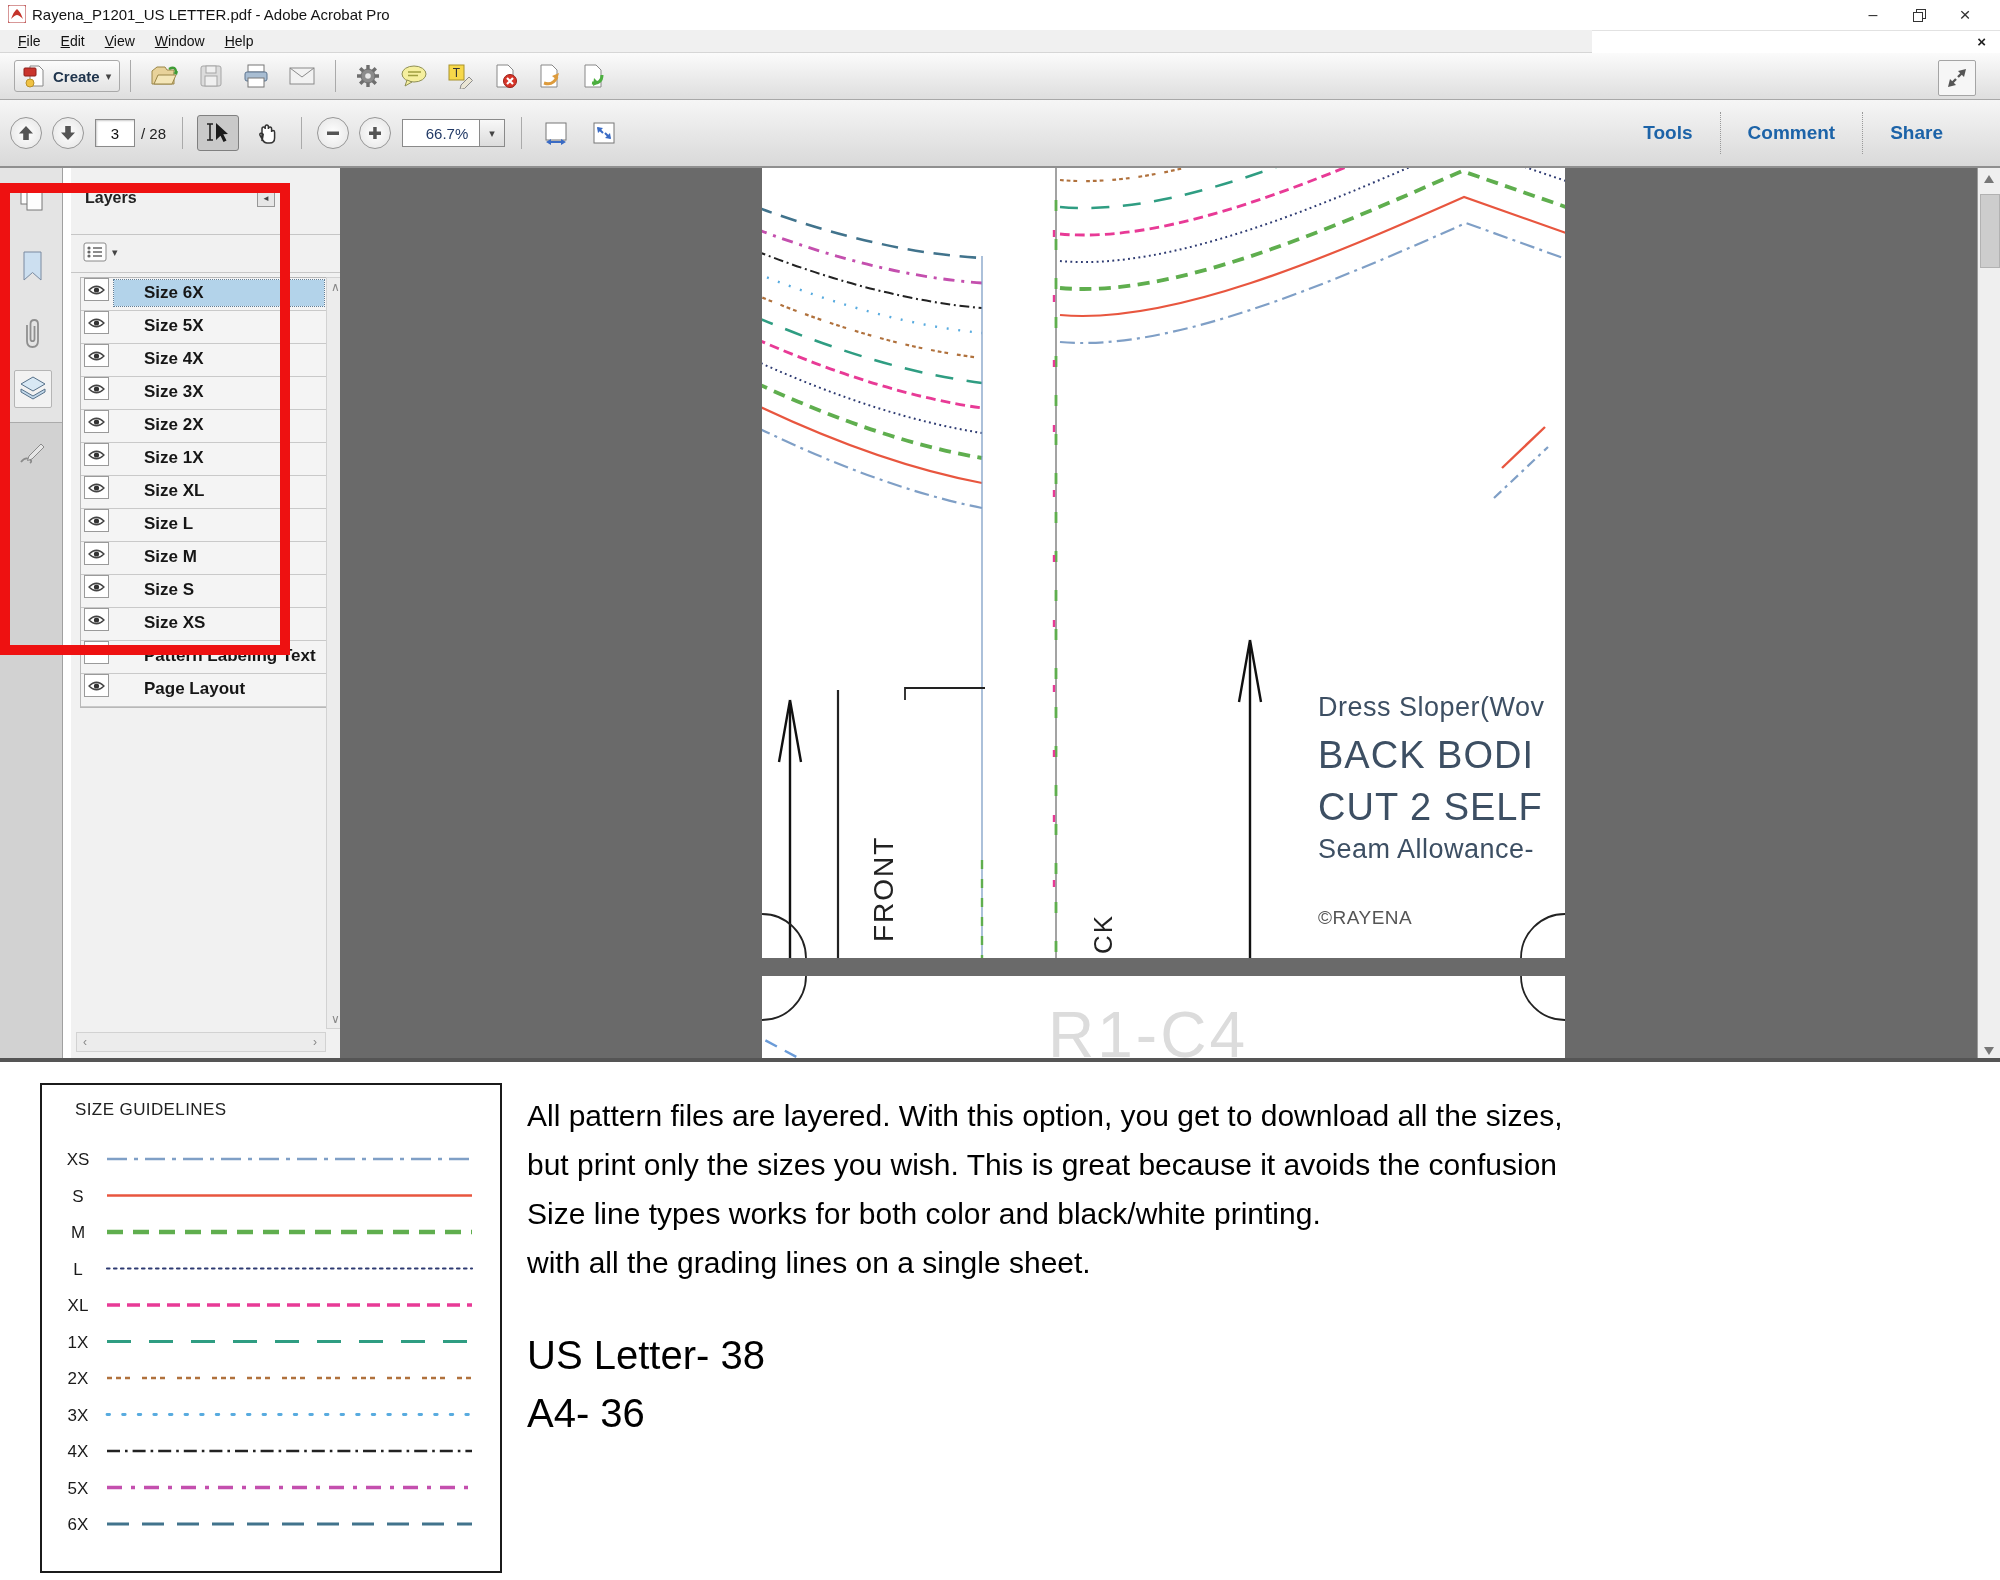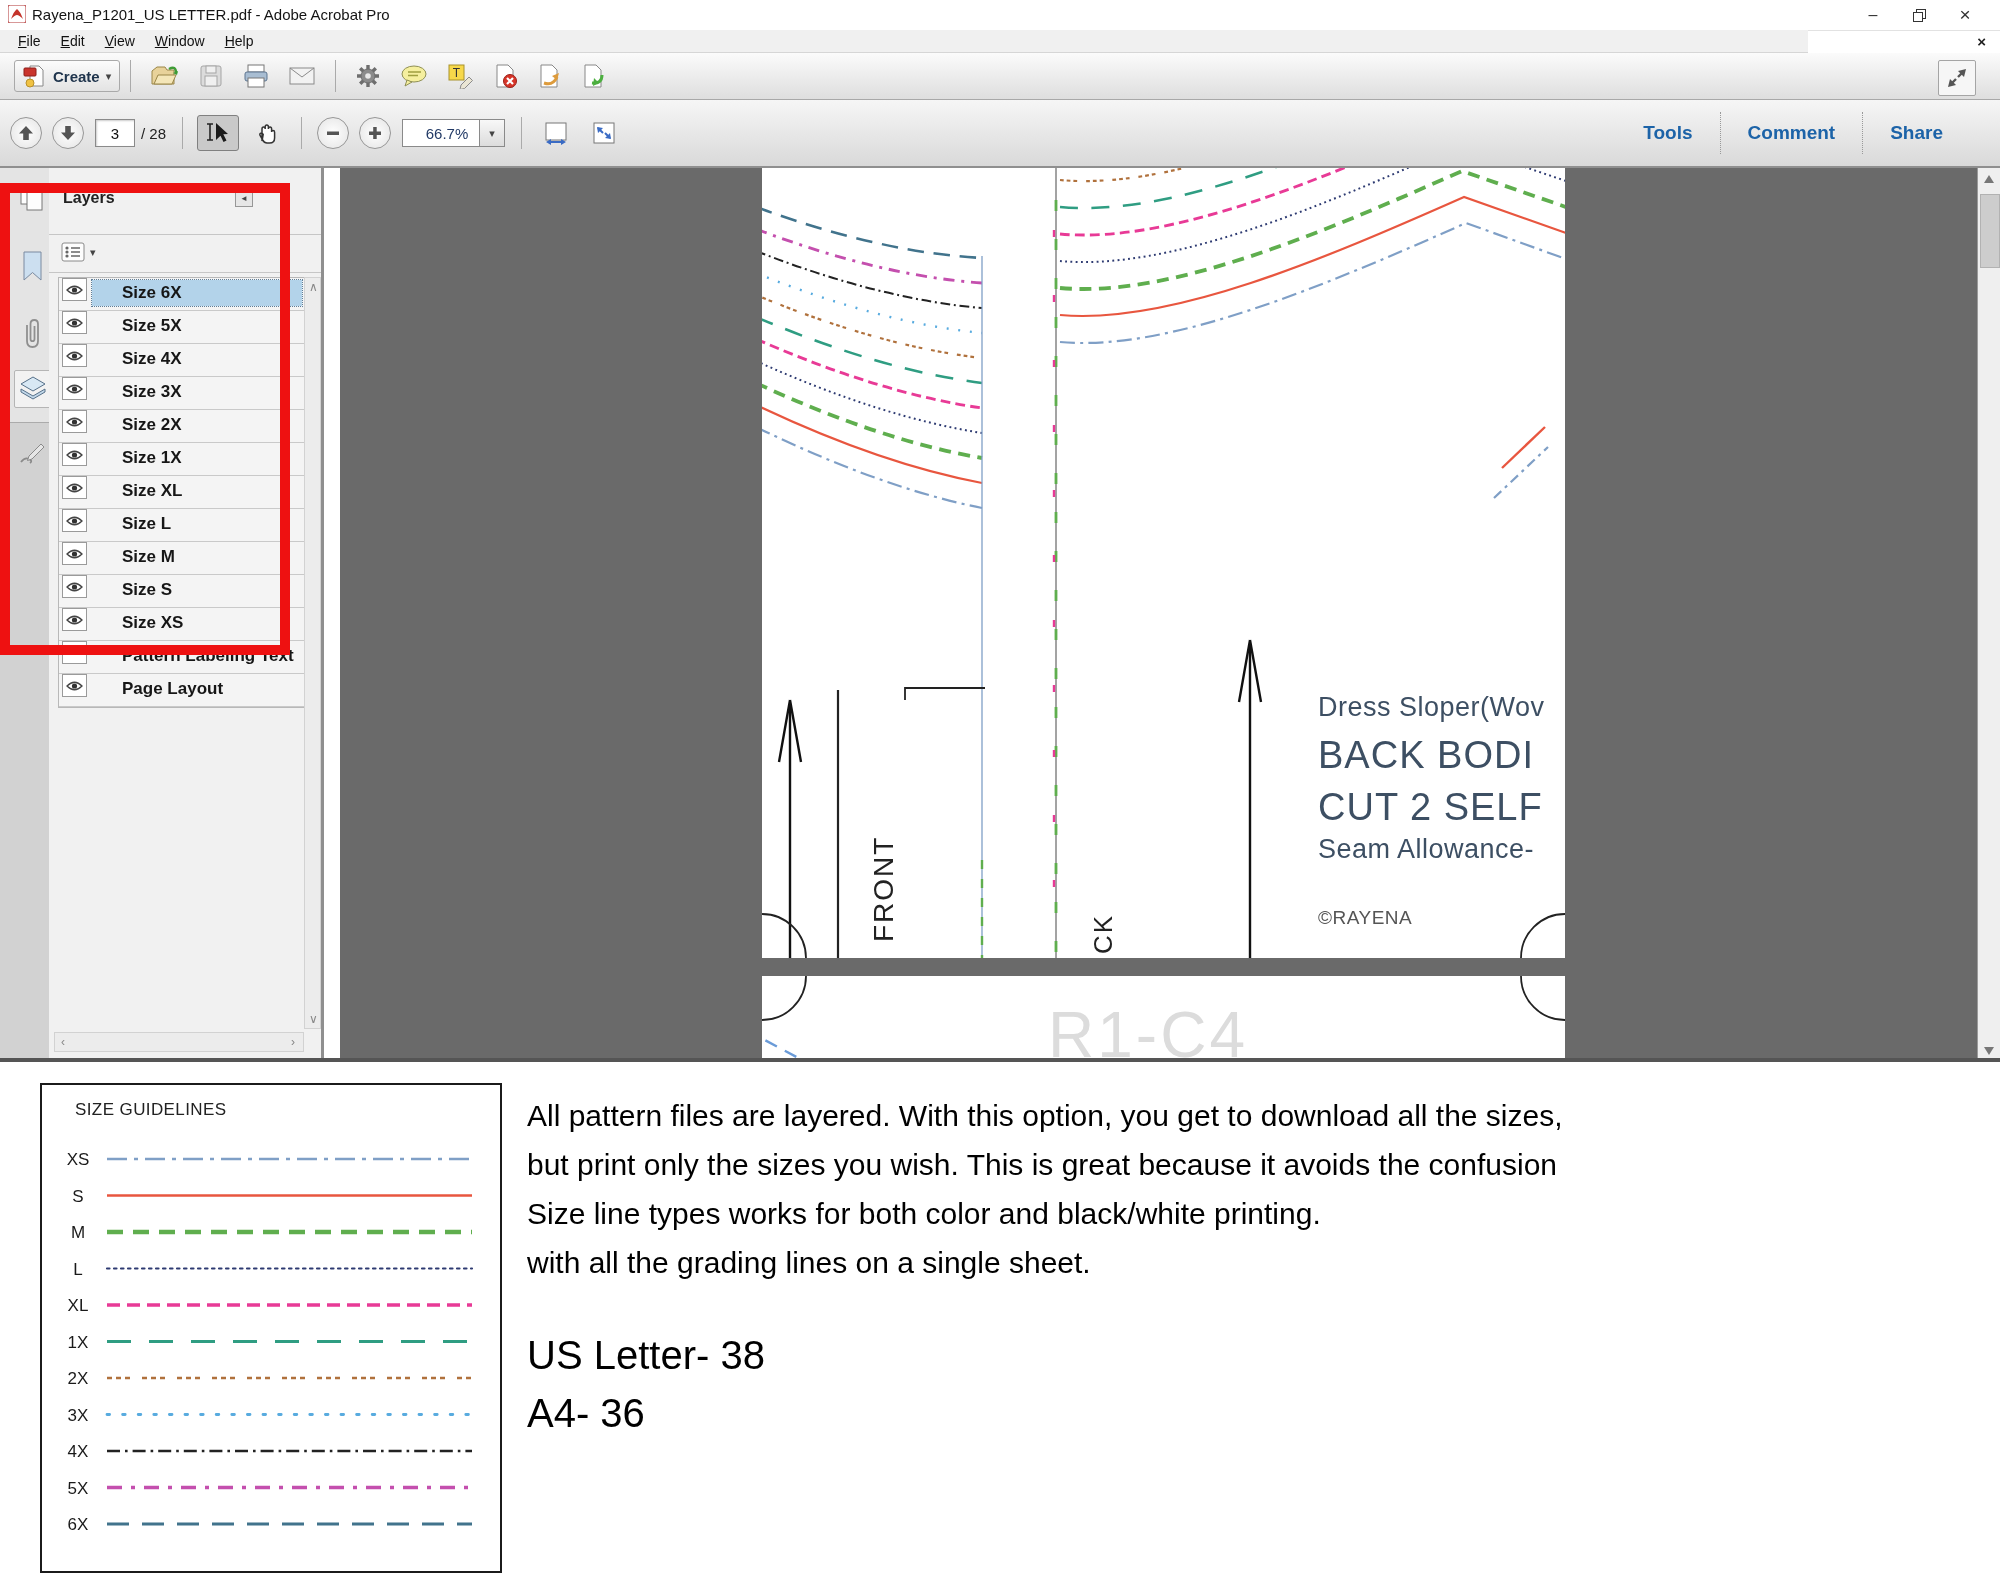--- a/index.html
+++ b/index.html
@@ -7,21 +7,21 @@
           font-family:"Liberation Sans",sans-serif;-webkit-font-smoothing:antialiased;}
   .abs{position:absolute;}
   
   .titlebar{left:0;top:0;width:2000px;height:30px;background:#ffffff;border-bottom:1px solid #e2e2e2;}
   .appicon{left:8px;top:5px;}
   .wtitle{left:32px;top:6px;font-size:15px;color:#141414;}
   .winbtns{right:12px;top:0;height:30px;display:flex;align-items:center;gap:0;}
   .winbtn{width:46px;height:30px;display:flex;align-items:center;justify-content:center;
           font-size:16px;color:#333;cursor:default;}
   
-  .menubar{left:0;top:30px;width:1808px;height:23px;background:#f0f0f0;border-bottom:1px solid #d6d6d6;
+  .menubar{left:0;top:30px;width:1592px;height:23px;background:#f0f0f0;border-bottom:1px solid #d6d6d6;
            display:flex;align-items:center;padding-left:8px;box-sizing:border-box;}
   .menu-item{font-size:14px;color:#111;padding:2px 10px;}
   .menu-item::first-letter{text-decoration:underline;}
   .menuclose{right:14px;top:33px;font-size:15px;font-weight:bold;color:#222;}
   
   .toolbar1{left:0;top:53px;width:2000px;height:47px;background:linear-gradient(#fbfbfb,#dedede);
             border-bottom:1px solid #a8a8a8;display:flex;align-items:center;box-sizing:border-box;}
   .toolbar2{left:0;top:100px;width:2000px;height:68px;background:linear-gradient(#f6f6f6,#d9d9d9);
             border-bottom:2px solid #8f8f8f;display:flex;align-items:center;box-sizing:border-box;}
   .tsep{width:1px;height:32px;background:#aaa;margin:0 10px;}
@@ -45,21 +45,21 @@
   .links{right:30px;top:100px;height:66px;display:flex;align-items:center;}
   .toollink{font-size:19px;font-weight:bold;color:#1c63a8;padding:0 27px;}
   .linksep{width:0;height:42px;border-left:1px dotted #999;}
   .expandbtn{right:24px;top:60px;width:36px;height:34px;border:1px solid #a5a5a5;background:#f6f6f6;
              display:flex;align-items:center;justify-content:center;border-radius:2px;}
   
   .navstrip{left:0;top:168px;width:63px;height:894px;background:#d2d2d2;border-right:1px solid #a0a0a0;box-sizing:border-box;}
   .navupper{left:0;top:0;width:62px;height:254px;background:#e4e4e4;border-bottom:1px solid #ababab;}
   .navicon{left:14px;width:36px;height:36px;display:flex;align-items:center;justify-content:center;}
   .navsel{background:#f2f2f2;border:1px solid #b5b5b5;border-radius:2px;}
-  .panel{left:49px;top:168px;width:275px;height:894px;background:#f1f1f1;border-right:3px solid #8f8f8f;box-sizing:border-box;}
+  .panel{left:71px;top:168px;width:275px;height:894px;background:#f1f1f1;border-right:3px solid #8f8f8f;box-sizing:border-box;}
   .paneltitle{left:14px;top:21px;font-size:16px;font-weight:bold;color:#222;}
   .panelcollapse{left:186px;top:21px;width:16px;height:16px;border:1px solid #979797;background:#e6e6e6;
                  display:flex;align-items:center;justify-content:center;font-size:8px;color:#444;}
   .panelsep{left:0;top:66px;width:272px;height:1px;background:#c6c6c6;}
   .optrow{left:12px;top:74px;display:flex;align-items:center;gap:5px;}
   .optsep{left:0;top:104px;width:272px;height:1px;background:#c6c6c6;}
   .layerlist{left:9px;top:109px;width:246px;border:1px solid #b8b8b8;background:#f4f4f4;}
   .lrow{display:flex;align-items:flex-start;height:32px;border-bottom:1px solid #c9c9c9;background:#f4f4f4;}
   .eyebox{width:23px;height:21px;background:#fff;border:1px solid #9a9a9a;margin-left:3px;
           display:flex;align-items:center;justify-content:center;flex:none;}

